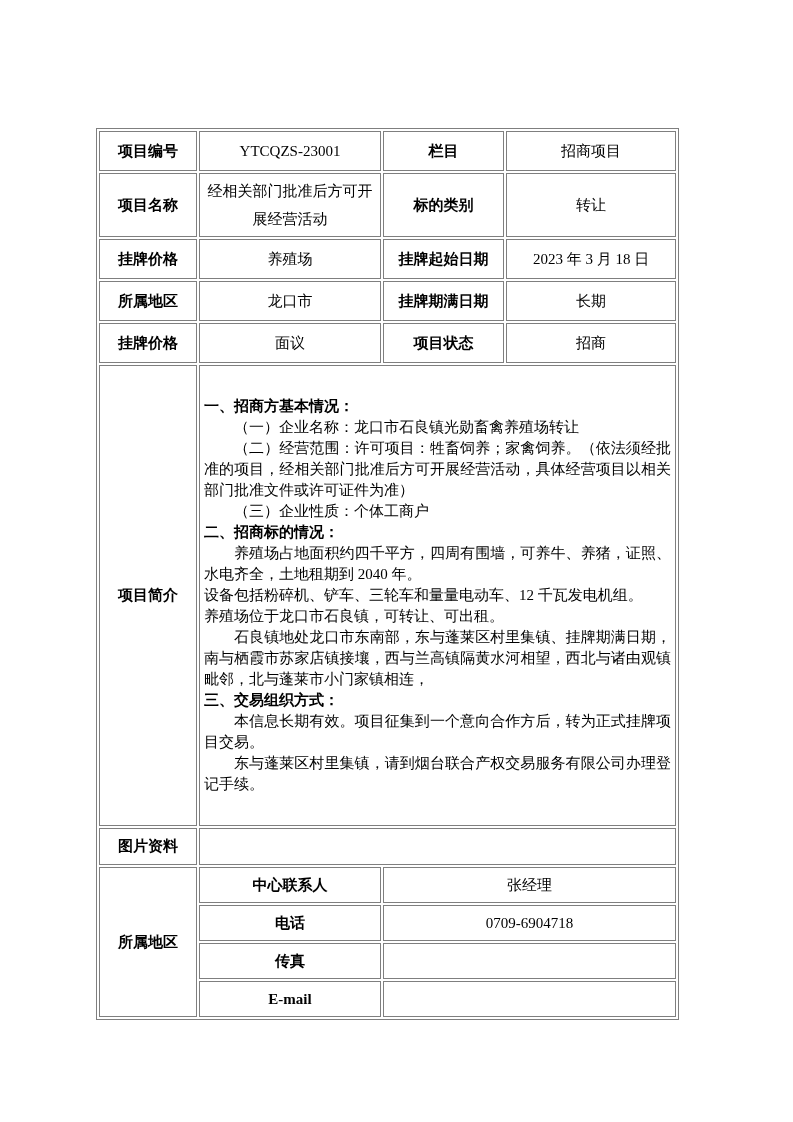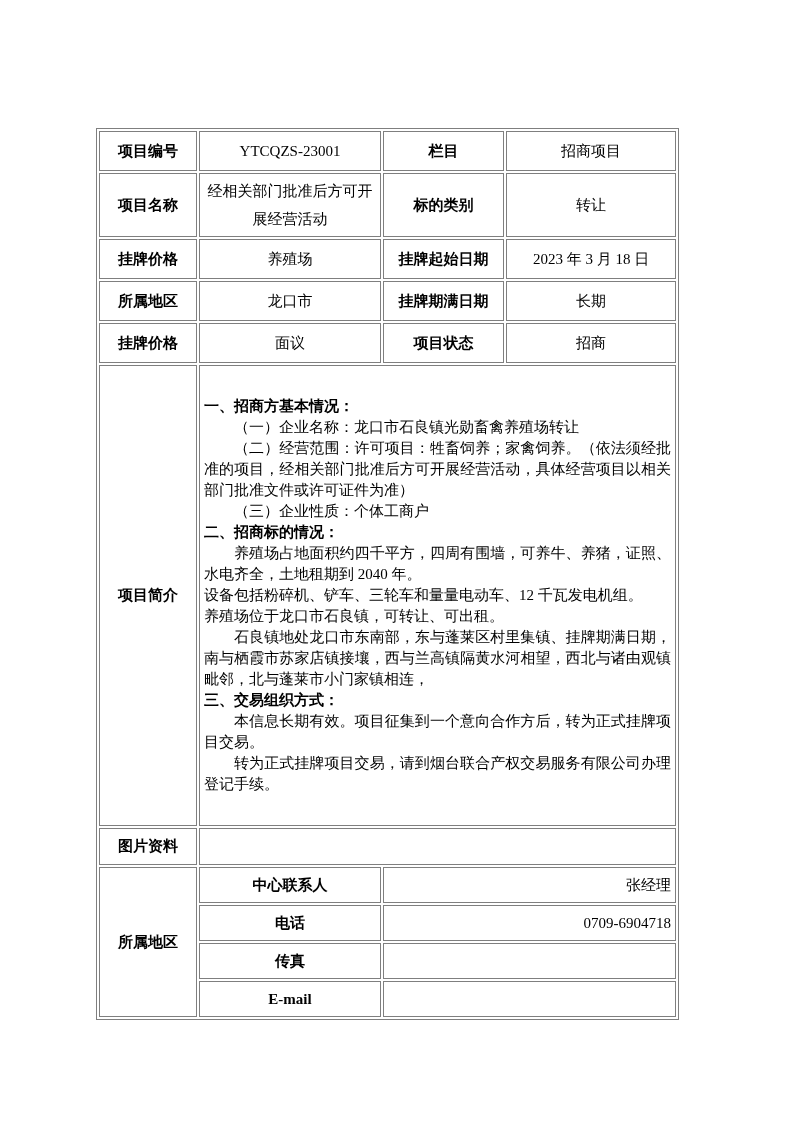--- a/index.html
+++ b/index.html
@@ -37,21 +37,21 @@
   }
   td.lbl {
     font-weight: bold;
     text-align: center;
   }
   td.val {
     text-align: center;
     line-height: 28px;
   }
   td.val-left {
-    text-align: right;
+    text-align: center;
     padding-left: 12px;
     margin-top: 36px;
   }
   tr.r-std  td { height: 34px; }
   tr.r-name td { height: 58px; }
   tr.r-sum  td { height: 455px; }
   tr.r-img  td { height: 31px; }
   tr.r-ct   td { height: 30px; }
   td.summary-cell {
     vertical-align: middle;
@@ -118,21 +118,21 @@
           <p class="indent">（一）企业名称：龙口市石良镇光勋畜禽养殖场转让</p>
           <p class="indent">（二）经营范围：许可项目：牲畜饲养；家禽饲养。（依法须经批准的项目，经相关部门批准后方可开展经营活动，具体经营项目以相关部门批准文件或许可证件为准）</p>
           <p class="indent">（三）企业性质：个体工商户</p>
           <p class="bold">二、招商标的情况：</p>
           <p class="indent">养殖场占地面积约四千平方，四周有围墙，可养牛、养猪，证照、水电齐全，土地租期到 2040 年。</p>
           <p>设备包括粉碎机、铲车、三轮车和量量电动车、12 千瓦发电机组。</p>
           <p>养殖场位于龙口市石良镇，可转让、可出租。</p>
           <p class="indent">石良镇地处龙口市东南部，东与蓬莱区村里集镇、挂牌期满日期，南与栖霞市苏家店镇接壤，西与兰高镇隔黄水河相望，西北与诸由观镇毗邻，北与蓬莱市小门家镇相连，</p>
           <p class="bold">三、交易组织方式：</p>
           <p class="indent">本信息长期有效。项目征集到一个意向合作方后，转为正式挂牌项目交易。</p>
-          <p class="indent">转为正式挂牌项目交易，请到烟台联合产权交易服务有限公司办理登记手续。</p>
+          <p class="indent">东与蓬莱区村里集镇，请到烟台联合产权交易服务有限公司办理登记手续。</p>
         </div>
       </td>
     </tr>
 
     <tr class="r-img">
       <td class="lbl">图片资料</td>
       <td class="val-left" colspan="3"></td>
     </tr>
 
     <tr class="r-ct">

